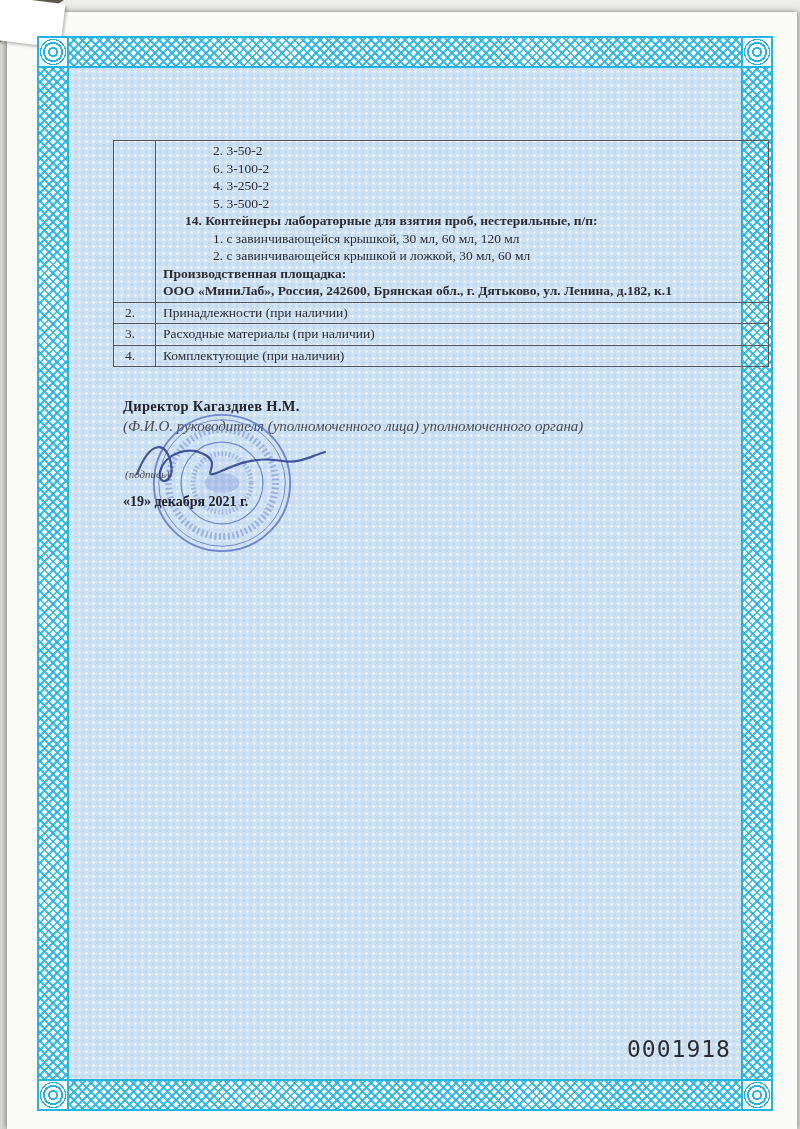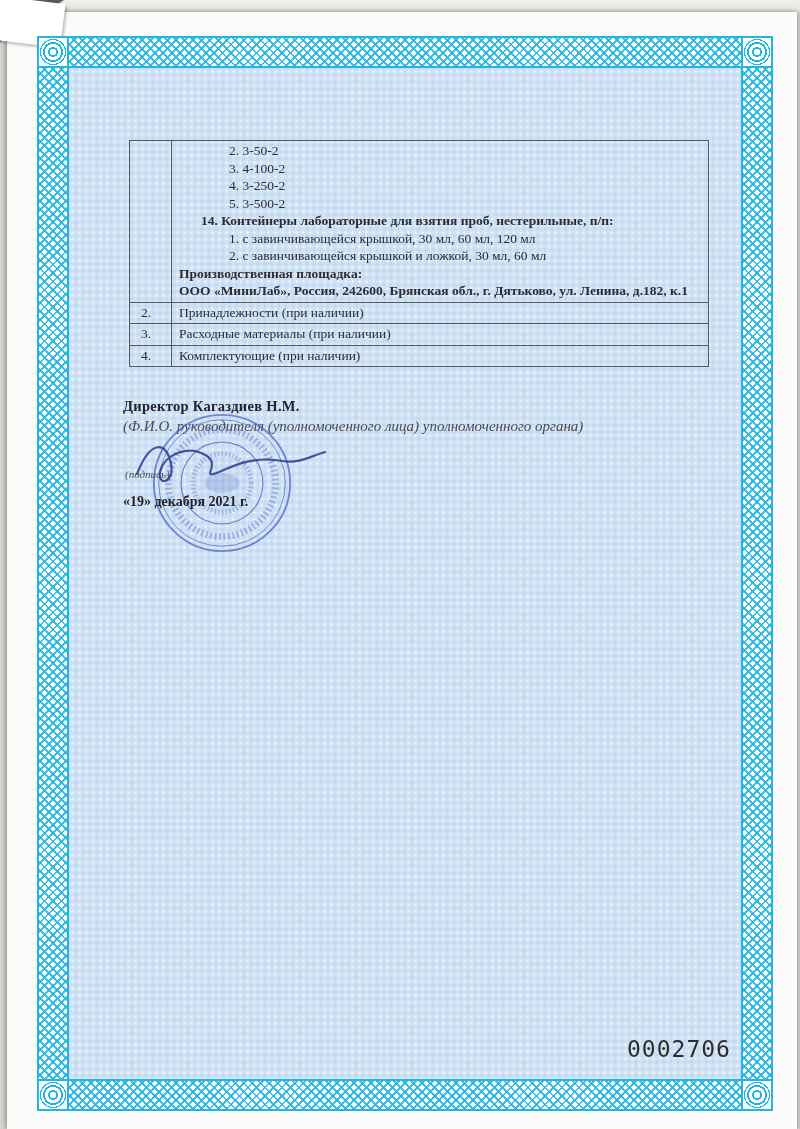--- a/index.html
+++ b/index.html
@@ -67,21 +67,21 @@
     background-color: #cfe2f4;
     background-image:
       radial-gradient(rgba(255,255,255,0.60) 1px, rgba(255,255,255,0) 1.4px),
       radial-gradient(rgba(150,185,222,0.40) 1px, rgba(255,255,255,0) 1.4px);
     background-size: 7px 7px, 7px 7px;
     background-position: 0 0, 3.5px 3.5px;
   }
 
   
   .doc-table {
-    position: absolute; left: 60px; top: 72px; width: 580px;
+    position: absolute; left: 44px; top: 72px; width: 656px;
     border-collapse: collapse;
     font-size: 13.5px; line-height: 17.5px; color: #2c2c32;
   }
   .doc-table td {
     border: 1px solid #55555c;
     vertical-align: top;
     padding: 1px 7px 2px 7px;
   }
   .doc-table td.num { width: 42px; padding-left: 11px; }
   .lst  { margin-left: 50px; }
@@ -151,21 +151,21 @@
     </div>
 
     <div class="inner">
 
       <table class="doc-table">
         <tbody>
             <tr>
           <td class="num"></td>
           <td>
             <div class="lst">2. 3-50-2</div>
-            <div class="lst">3. 4-100-2</div>
+            <div class="lst">6. 3-100-2</div>
             <div class="lst">4. 3-250-2</div>
             <div class="lst">5. 3-500-2</div>
             <div class="it14">14. Контейнеры лабораторные для взятия проб, нестерильные, п/п:</div>
             <div class="sub">1. с завинчивающейся крышкой, 30 мл, 60 мл, 120 мл</div>
             <div class="sub">2. с завинчивающейся крышкой и ложкой, 30 мл, 60 мл</div>
             <div class="prod">Производственная площадка:</div>
             <div class="prod">ООО «МиниЛаб», Россия, 242600, Брянская обл., г. Дятьково, ул. Ленина, д.182, к.1</div>
           </td>
         </tr>
         <tr>
@@ -197,16 +197,16 @@
 
       <svg class="autograph" viewBox="0 0 200 58">
         <path d="M6 44 C 20 8, 36 12, 40 34 C 44 54, 26 56, 29 42 C 33 24, 58 14, 76 26
                  C 90 35, 68 50, 88 42 C 106 34, 124 26, 152 31 C 168 34, 180 26, 194 22" fill="none" stroke="#2a3a8e" stroke-width="2.2" stroke-linecap="round" opacity="0.85"></path>
       </svg>
 
       <div class="sign-caption">(подпись)</div>
 
       <div class="doc-date">«19» декабря 2021 г.</div>
 
-      <div class="serial">0002706</div>
+      <div class="serial">0001918</div>
     </div>
   </div>
 </div>
 
 </body></html>

